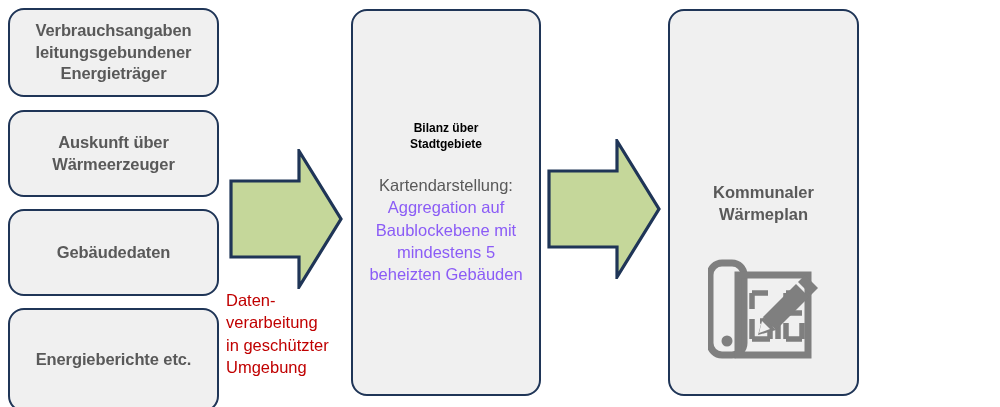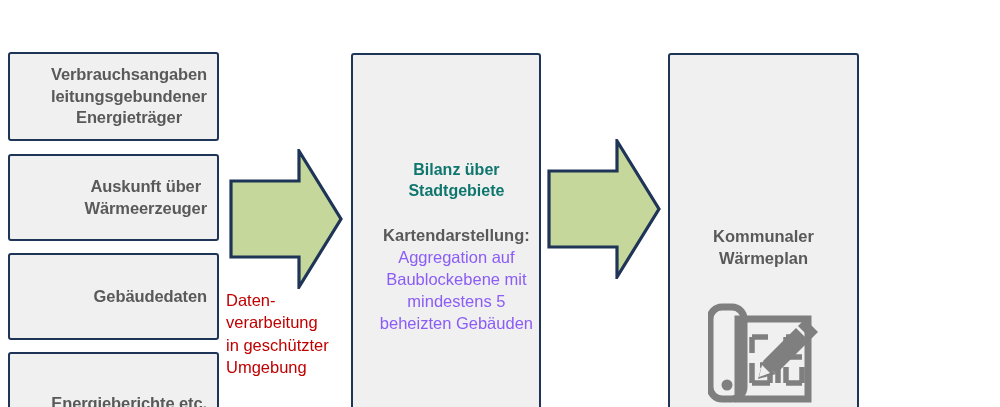--- a/index.html
+++ b/index.html
@@ -15,28 +15,27 @@
     font-family: "Liberation Sans", sans-serif;
     overflow: hidden;
   }
 
   
   .box {
     position: absolute;
     box-sizing: border-box;
     background: #f0f0f0;
     border: 2px solid #1f3557;
-    border-radius: 3px;
+    border-radius: 16px;
     display: flex;
     flex-direction: column;
-    align-items: flex-end;
+    align-items: center;
     justify-content: center;
     text-align: center;
     color: #595959;
-    margin-top: 44px;
   }
   .box-label {
     font-weight: bold;
     font-size: 16.5px;
     line-height: 1.32;
     letter-spacing: -0.1px;
     padding: 0 10px;
     white-space: pre-line;
   }
 
@@ -53,28 +52,28 @@
 
   .mid-inner {
     display: flex;
     flex-direction: column;
     align-items: center;
     justify-content: center;
     padding: 0 6px;
   }
   .mid-title {
     font-weight: bold;
-    font-size: 16px;
+    font-size: 12px;
     line-height: 1.34;
-    color: #0f766e;
+    color: #000000;
     white-space: pre-line;
   }
   .mid-gap { height: 22px; }
   .mid-sub-head {
-    font-weight: bold;
+    font-weight: normal;
     font-size: 16.5px;
     line-height: 1.34;
     color: #595959;
   }
   .mid-sub-body {
     font-weight: normal;
     font-size: 16.5px;
     line-height: 1.34;
     color: #8b5cf6;
     white-space: pre-line;

